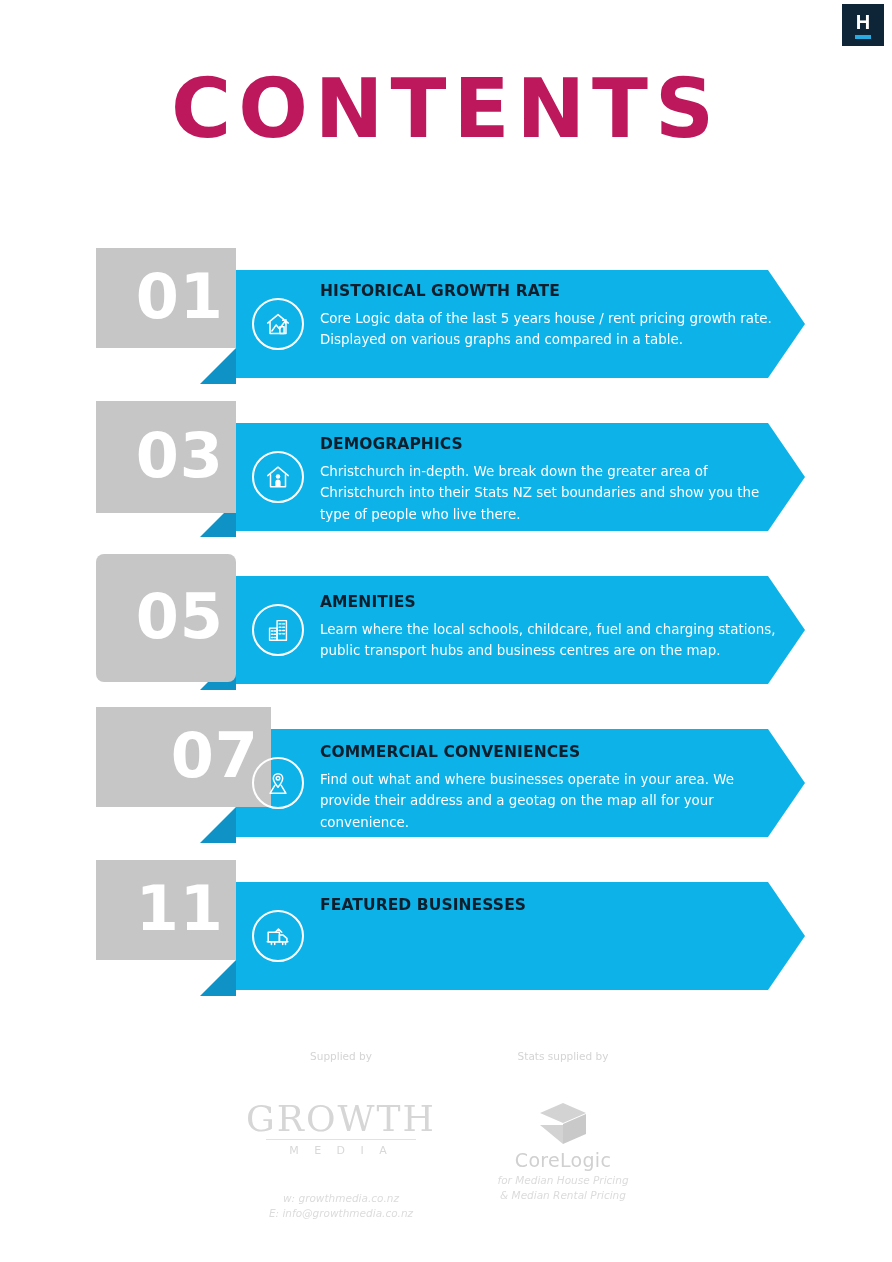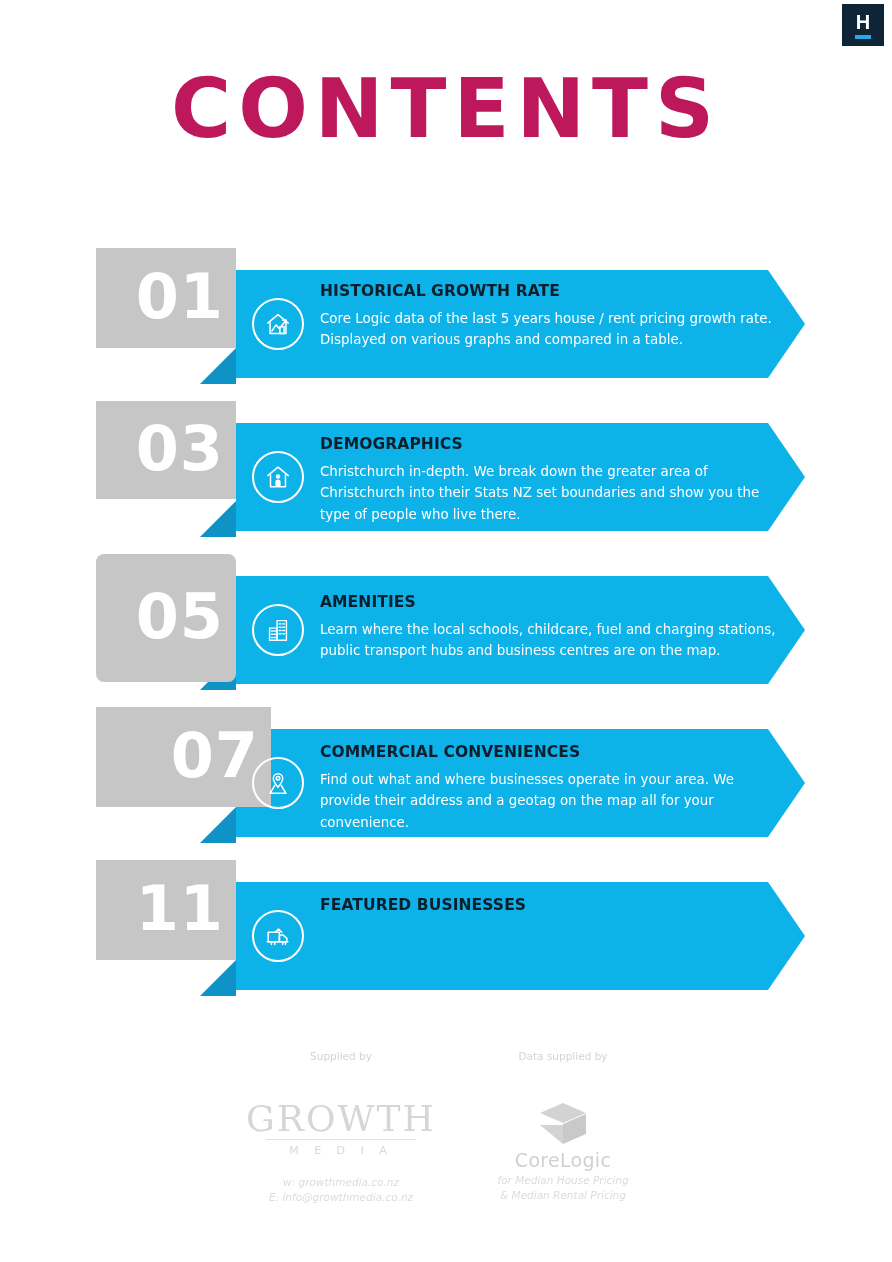--- a/index.html
+++ b/index.html
@@ -176,21 +176,21 @@
     color: #dcdcdc;
     line-height: 15px;
     margin: 0;
     font-style: italic;
   }
 
   
   .gm-logo {
     position: relative;
     height: 62px;
-    margin-bottom: 12px;
+    margin-bottom: 28px;
   }
   .gm-word {
     color: #d6d6d6;
     font-size: 36px;
     letter-spacing: 2px;
     line-height: 1;
     font-family: "DejaVu Serif", serif;
   }
   .gm-media {
     color: #d8d8d8;
@@ -250,21 +250,21 @@
     </div>
     <div class="row-text" style="top:34px;">
       <div class="row-heading">HISTORICAL GROWTH RATE</div>
       <div class="row-body">Core Logic data of the last 5 years house / rent pricing growth rate. Displayed on various graphs and compared in a table.</div>
     </div>
   </div>
 
   <div class="row" style="top:401px;">
     <div class="banner" style="top:22px;height:108px;"></div>
     <div class="fold" style="top:100px;"></div>
-    <div class="numbox" style="top:0;height:98px;">
+    <div class="numbox" style="top:0;height:112px;">
       <span class="num">03</span>
     </div>
     <div class="row-icon" style="top:50px;left:252px;">
       <svg width="30" height="30" viewBox="0 0 32 32" fill="none" stroke="#ffffff" stroke-width="1.6" stroke-linejoin="round" stroke-linecap="round">
         <path d="M5 14.5 L16 5.5 L27 14.5"></path>
         <path d="M8 13.5 V26.5 H24 V13.5"></path>
         <circle cx="16" cy="15.5" r="2.4" fill="#ffffff" stroke="none"></circle>
         <path d="M13.2 26 V21.5 a2.8 2.8 0 0 1 5.6 0 V26" fill="#ffffff" stroke="none"></path>
       </svg>
     </div>
@@ -344,21 +344,21 @@
       <div class="gm-rule"></div>
       <div class="gm-media">M E D I A</div>
     </div>
     <div class="f-sub">
       <div>w: growthmedia.co.nz</div>
       <div>E: info@growthmedia.co.nz</div>
     </div>
   </div>
 
   <div class="f-col right">
-    <div class="f-caption">Data supplied by</div>
+    <div class="f-caption">Stats supplied by</div>
     <div class="cl-logo">
       <svg width="62" height="46" viewBox="0 0 62 46">
         <polygon points="31,2 54,12 31,22 8,12" fill="#d3d3d3"></polygon>
         <polygon points="31,23 54,13 54,33 31,43" fill="#c9c9c9"></polygon>
         <polygon points="8,24 31,24 31,43" fill="#d3d3d3"></polygon>
       </svg>
       <div class="cl-word">CoreLogic</div>
     </div>
     <div class="f-sub">
       <div>for Median House Pricing</div>

